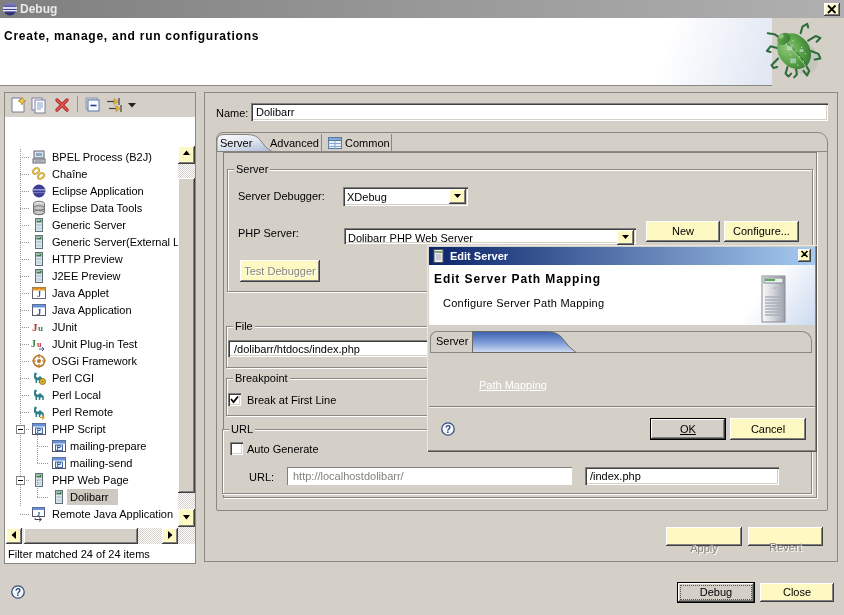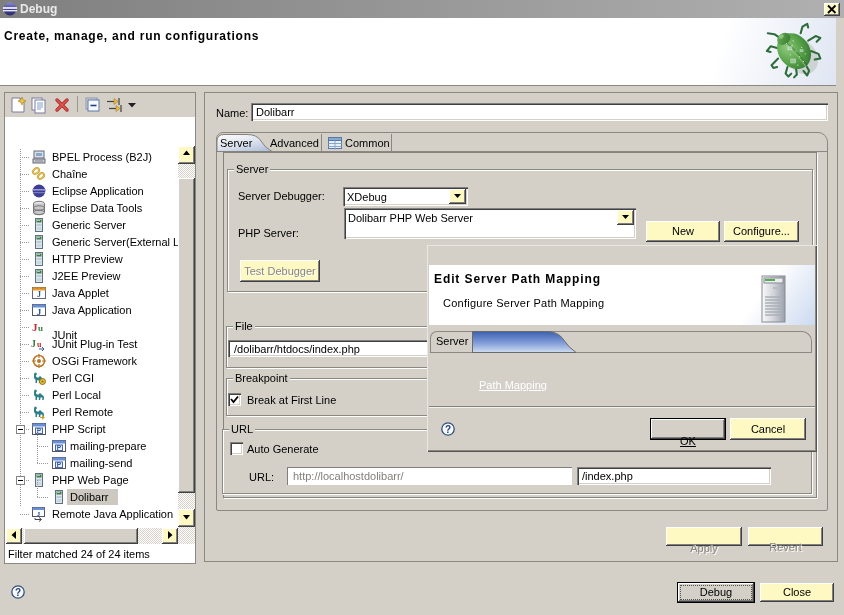--- a/index.html
+++ b/index.html
@@ -31,21 +31,21 @@
     <rect x="0" y="8" width="14" height="1.4" fill="#e8e8f4"></rect>
   </svg>
   <div class="abs" style="left:20px;top:2px;font-weight:bold;font-size:12px;color:#e9e9e9;">Debug</div>
   <div class="abs btn" style="left:824px;top:3px;width:16px;height:13px;">
     <svg width="16" height="13" viewBox="0 0 16 13">
         <path d="M4 2.5 L11.5 10 M11.5 2.5 L4 10" stroke="#000" stroke-width="1.8"></path>
       </svg>
   </div>
 </div>
 
-<div class="abs" style="left:0;top:18px;width:836px;height:68px;background:linear-gradient(108deg,#ffffff 85%,#f0f3f9 92%,#dfe5f2 100%);border-bottom:1px solid #8a8880;text-align:right;">
+<div class="abs" style="left:0;top:18px;width:772px;height:68px;background:linear-gradient(108deg,#ffffff 85%,#f0f3f9 92%,#dfe5f2 100%);border-bottom:1px solid #8a8880;text-align:right;">
   <div class="abs" style="left:4px;top:11px;font-weight:bold;font-size:12px;letter-spacing:0.75px;">Create, manage, and run configurations</div>
 
   <svg class="abs" style="left:762px;top:3px;" width="66" height="62" viewBox="0 0 70 66">
     <defs>
       <radialGradient id="bg1" cx="0.38" cy="0.32" r="0.85">
         <stop offset="0" stop-color="#8ec87c"></stop>
           <stop offset="0.5" stop-color="#58a348"></stop>
           <stop offset="1" stop-color="#2c6a2e"></stop>
       </radialGradient>
       <linearGradient id="bg2" x1="0" y1="0" x2="1" y2="1">
@@ -228,21 +228,21 @@
           <rect x="1.5" y="2.5" width="13" height="11" fill="#fff" stroke="#556"></rect>
           <rect x="1.5" y="2.5" width="13" height="3" fill="#6890d8"></rect>
           <text x="8" y="12.5" font-size="9" font-weight="bold" fill="#2858a8" text-anchor="middle" font-family="Liberation Serif">J</text>
         </svg></div>
       <div class="abs" style="left:51px;top:155px;white-space:nowrap;">Java Application</div>
       <div class="abs" style="left:19px;top:178px;width:9px;height:1px;background-image:repeating-linear-gradient(90deg,#999 0,#999 1px,transparent 1px,transparent 2px);"></div>
       <div class="abs" style="left:30px;top:170px;width:16px;height:16px;"><svg width="16" height="16" viewBox="0 0 16 16">
           <text x="1" y="12" font-size="11" font-weight="bold" fill="#c03038" font-family="Liberation Serif">J</text>
           <text x="7" y="12" font-size="9" font-weight="bold" fill="#388048" font-family="Liberation Serif">u</text>
         </svg></div>
-      <div class="abs" style="left:51px;top:180px;white-space:nowrap;text-align:right;">JUnit</div>
+      <div class="abs" style="left:51px;top:172px;white-space:nowrap;text-align:right;">JUnit</div>
       <div class="abs" style="left:19px;top:195px;width:9px;height:1px;background-image:repeating-linear-gradient(90deg,#999 0,#999 1px,transparent 1px,transparent 2px);"></div>
       <div class="abs" style="left:30px;top:187px;width:16px;height:16px;"><svg width="16" height="16" viewBox="0 0 16 16">
           <text x="0" y="11" font-size="10" font-weight="bold" fill="#388048" font-family="Liberation Serif">J</text>
           <text x="6" y="11" font-size="8" font-weight="bold" fill="#c03038" font-family="Liberation Serif">u</text>
           <path d="M8 13 h5 m-2 -2 l2 2 l-2 2" stroke="#3858a8" stroke-width="1" fill="none"></path>
         </svg></div>
       <div class="abs" style="left:51px;top:189px;white-space:nowrap;">JUnit Plug-in Test</div>
       <div class="abs" style="left:19px;top:212px;width:9px;height:1px;background-image:repeating-linear-gradient(90deg,#999 0,#999 1px,transparent 1px,transparent 2px);"></div>
       <div class="abs" style="left:30px;top:204px;width:16px;height:16px;"><svg width="16" height="16" viewBox="0 0 16 16">
           <circle cx="8" cy="8" r="5.5" fill="none" stroke="#b87828" stroke-width="1.6"></circle>
@@ -388,21 +388,21 @@
     <div class="abs group" style="left:3px;top:16px;width:586px;height:123px;">
       <div class="glabel" style="left:6px;">Server</div>
       <div class="abs" style="left:10px;top:20px;">Server Debugger:</div>
       <div class="abs sunken" style="left:115px;top:17px;width:125px;height:19px;">
         <div style="margin:4px 0 0 4px;">XDebug</div>
         <div class="abs btn" style="right:2px;top:2px;width:17px;height:15px;"><svg width="15" height="13">
               <path d="M4 5 h7 l-3.5 4 z" fill="#000"></path>
             </svg></div>
       </div>
       <div class="abs" style="left:10px;top:57px;">PHP Server:</div>
-      <div class="abs sunken" style="left:116px;top:38px;width:292px;height:31px;">
+      <div class="abs sunken" style="left:116px;top:58px;width:292px;height:16px;">
         <div style="margin:4px 0 0 4px;">Dolibarr PHP Web Server</div>
         <div class="abs btn" style="right:2px;top:2px;width:17px;height:15px;"><svg width="15" height="13">
               <path d="M4 5 h7 l-3.5 4 z" fill="#000"></path>
             </svg></div>
       </div>
       <div class="abs btn" style="left:418px;top:51px;width:74px;height:21px;">
           <span style="margin-top:4px;">New</span>
         </div>
       <div class="abs btn" style="left:496px;top:51px;width:75px;height:21px;">
           <span style="margin-top:4px;">Configure...</span>
@@ -430,36 +430,47 @@
     </div>
 
     <div class="abs group" style="left:-2px;top:276px;width:590px;height:65px;">
       <div class="glabel" style="left:6px;">URL</div>
       <div class="abs sunken" style="left:7px;top:12px;width:13px;height:13px;"></div>
       <div class="abs" style="left:24px;top:13px;">Auto Generate</div>
       <div class="abs" style="left:26px;top:41px;">URL:</div>
       <div class="abs" style="left:64px;top:37px;width:285px;height:18px;background:#ffffff;box-shadow:inset 1px 1px 0 #808080, inset -1px -1px 0 #fff;">
         <div style="margin:3px 0 0 6px;color:#82807a;">http://localhostdolibarr/</div>
       </div>
-      <div class="abs sunken" style="left:354px;top:37px;width:194px;height:18px;">
+      <div class="abs sunken" style="left:362px;top:37px;width:194px;height:18px;">
           <div style="margin:3px 0 0 5px;">/index.php</div>
         </div>
     </div>
   </div>
 
   <div class="abs btn" style="left:461px;top:434px;width:76px;height:19px;">
       <span class="dis" style="margin-top:15px;">Apply</span>
     </div>
   <div class="abs btn" style="left:543px;top:434px;width:75px;height:19px;">
       <span class="dis" style="margin-top:14px;">Revert</span>
     </div>
 </div>
 
 <div class="abs" style="left:427px;top:245px;width:390px;height:207px;background:#d4d0c8;box-shadow: inset 1px 1px 0 #e9e7e1, inset -1px -1px 0 #565450, inset -2px -2px 0 #8a8880;">
 
+  <div class="abs" style="left:2px;top:2px;width:386px;height:18px;background:linear-gradient(90deg,#0a246a,#a6caf0);">
+    <svg class="abs" style="left:4px;top:2px;" width="12" height="14" viewBox="0 0 12 14">
+      <rect x="1" y="0.5" width="9" height="13" fill="#e8e8f0" stroke="#555"></rect>
+      <rect x="2" y="2" width="7" height="2" fill="#7aa87a"></rect>
+      <path d="M3 6 h5 M3 8 h5 M3 10 h5" stroke="#999" stroke-width="0.8"></path>
+    </svg>
+    <div class="abs" style="left:21px;top:3px;font-weight:bold;font-size:11px;color:#fff;">Edit Server</div>
+    <div class="abs btn" style="left:369px;top:2px;width:13px;height:13px;"><svg width="13" height="11" viewBox="0 0 13 11">
+          <path d="M3.5 2 L9.5 8 M9.5 2 L3.5 8" stroke="#000" stroke-width="1.6"></path>
+        </svg></div>
+  </div>
 
   <div class="abs" style="left:2px;top:20px;width:386px;height:60px;background:#fff;">
     <div class="abs" style="left:310px;top:0;width:76px;height:60px;background:linear-gradient(125deg,#ffffff 35%,#e8eef8 65%,#cbdaf0 100%);"></div>
     <div class="abs" style="left:5px;top:7px;font-weight:bold;font-size:12px;letter-spacing:0.9px;">Edit Server Path Mapping</div>
     <div class="abs" style="left:14px;top:32px;letter-spacing:0.25px;">Configure Server Path Mapping</div>
     <svg class="abs" style="left:332px;top:10px;" width="26" height="48" viewBox="0 0 26 48">
       <defs>
           <linearGradient id="svg2" x1="0" y1="0" x2="1" y2="0">
         <stop offset="0" stop-color="#fafafa"></stop>
             <stop offset="0.5" stop-color="#d2d4da"></stop>
@@ -493,21 +504,21 @@
   </div>
 
   <div class="abs" style="left:2px;top:161px;width:386px;height:1px;background:#84827a;"></div>
   <div class="abs" style="left:2px;top:162px;width:386px;height:1px;background:#f4f2ec;"></div>
 
   <svg class="abs" style="left:14px;top:177px;" width="14" height="14" viewBox="0 0 14 14">
     <circle cx="7" cy="7" r="6.2" fill="#f6f8fc" stroke="#31507e" stroke-width="1.3"></circle>
     <text x="7" y="10.5" text-anchor="middle" font-size="10" font-weight="bold" fill="#27427c" font-family="Liberation Sans">?</text>
   </svg>
   <div class="abs" style="left:223px;top:173px;width:76px;height:22px;background:#d4d0c8;border:1px solid #000;box-shadow:inset -1px -1px 0 #404040, inset 1px 1px 0 #fff, inset -2px -2px 0 #808080;text-align:center;">
-      <div style="margin-top:16px;text-decoration:underline;">OK</div>
+      <div style="margin-top:4px;text-decoration:underline;">OK</div>
     </div>
   <div class="abs btn" style="left:303px;top:173px;width:76px;height:22px;">
       <span style="margin-top:5px;">Cancel</span>
     </div>
 </div>
 
 <svg class="abs" style="left:11px;top:585px;" width="14" height="14" viewBox="0 0 14 14">
   <circle cx="7" cy="7" r="6.2" fill="#f6f8fc" stroke="#31507e" stroke-width="1.3"></circle>
   <text x="7" y="10.5" text-anchor="middle" font-size="10" font-weight="bold" fill="#27427c" font-family="Liberation Sans">?</text>
 </svg>

